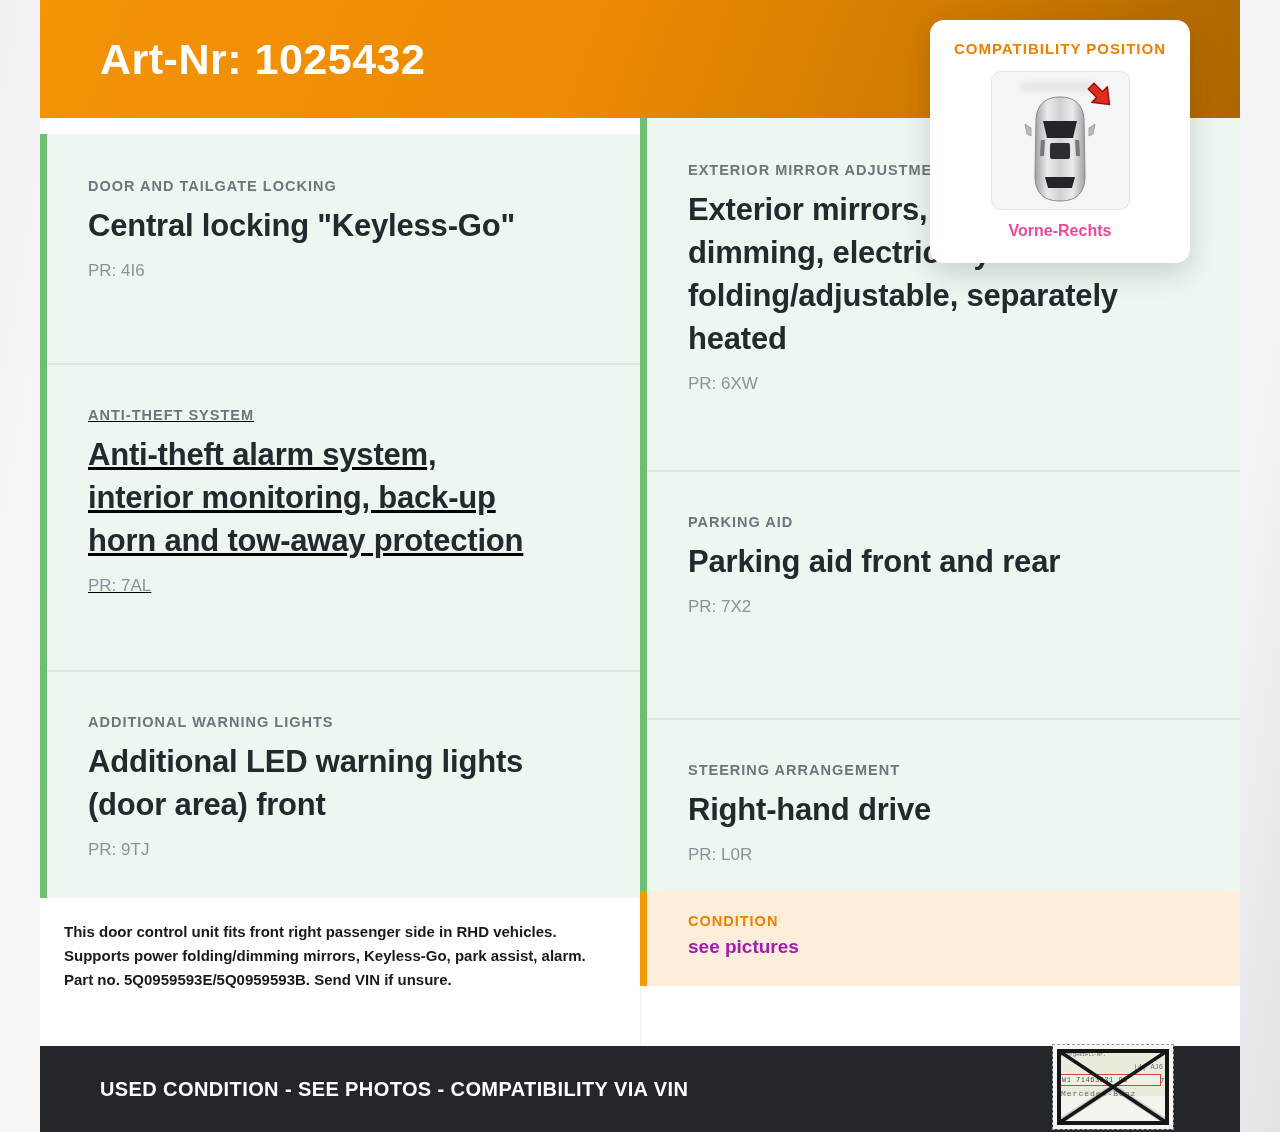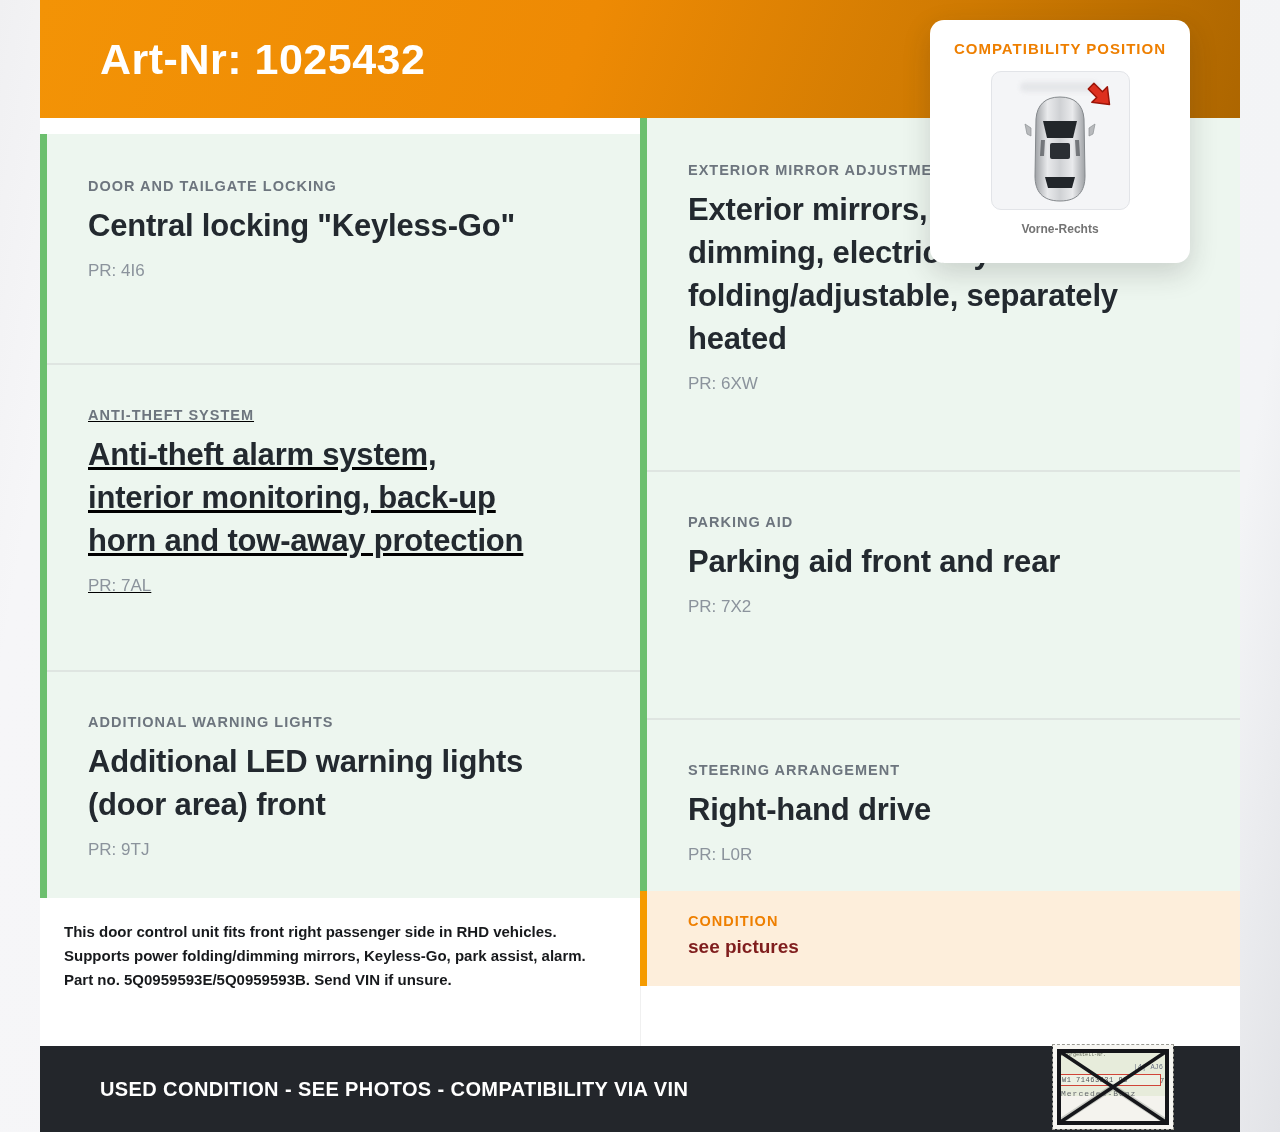--- a/index.html
+++ b/index.html
@@ -51,21 +51,21 @@
   .fits-text{
     font-size:15px;line-height:24px;font-weight:600;color:#17191c;
     margin:0;max-width:560px;
   }
 
   .condition{
     box-sizing:border-box;height:95px;background:#fdeedb;border-left:7px solid #f59b00;
     padding:22px 40px 0 41px;position:relative;
   }
   .condition .category{color:#ee7f00;margin-bottom:7px;}
-  .condition-value{font-size:19px;font-weight:600;color:#7f1d1d;margin:0;}
+  .condition-value{font-size:19px;font-weight:600;color:#a21caf;margin:0;}
   .filler{height:116px;background:#ffffff;border-left:1px solid #f0f0f0;box-sizing:border-box;}
 
   
   .footer{
     position:absolute;left:0;top:1046px;width:1200px;height:86px;background:#23262b;
     display:flex;align-items:center;padding-left:60px;box-sizing:border-box;
   }
   .footer p{color:#ffffff;font-size:20px;font-weight:700;letter-spacing:0.4px;margin:0;}
 
   
@@ -73,21 +73,21 @@
     position:absolute;left:930px;top:20px;width:260px;height:243px;background:#ffffff;
     border-radius:14px;box-shadow:0 10px 28px rgba(40,40,40,.18);
     display:flex;flex-direction:column;align-items:center;box-sizing:border-box;padding-top:20px;
     z-index:5;
   }
   .install-title{font-size:15px;font-weight:800;color:#ee7f00;letter-spacing:1px;margin:0 0 14px 0;}
   .install-img{
     width:137px;height:137px;background:#f4f5f7;border:1px solid #e2e4e8;border-radius:10px;
     position:relative;overflow:hidden;
   }
-  .install-label{font-size:12px;font-weight:700;color:#737373;margin-top:12px;}
+  .install-label{font-size:16px;font-weight:700;color:#ec4899;margin-top:12px;}
   .watermark{
     position:absolute;left:28px;top:10px;width:80px;height:10px;border-radius:5px;
     background:#dfe1e4;filter:blur(2px);opacity:.7;
   }
   .car-svg{position:absolute;left:29px;top:22px;}
   .arrow-svg{position:absolute;right:8px;top:6px;}
 
   
   .doc{
     position:absolute;left:1053px;top:1045px;width:120px;height:84px;background:#f7f6f2;

